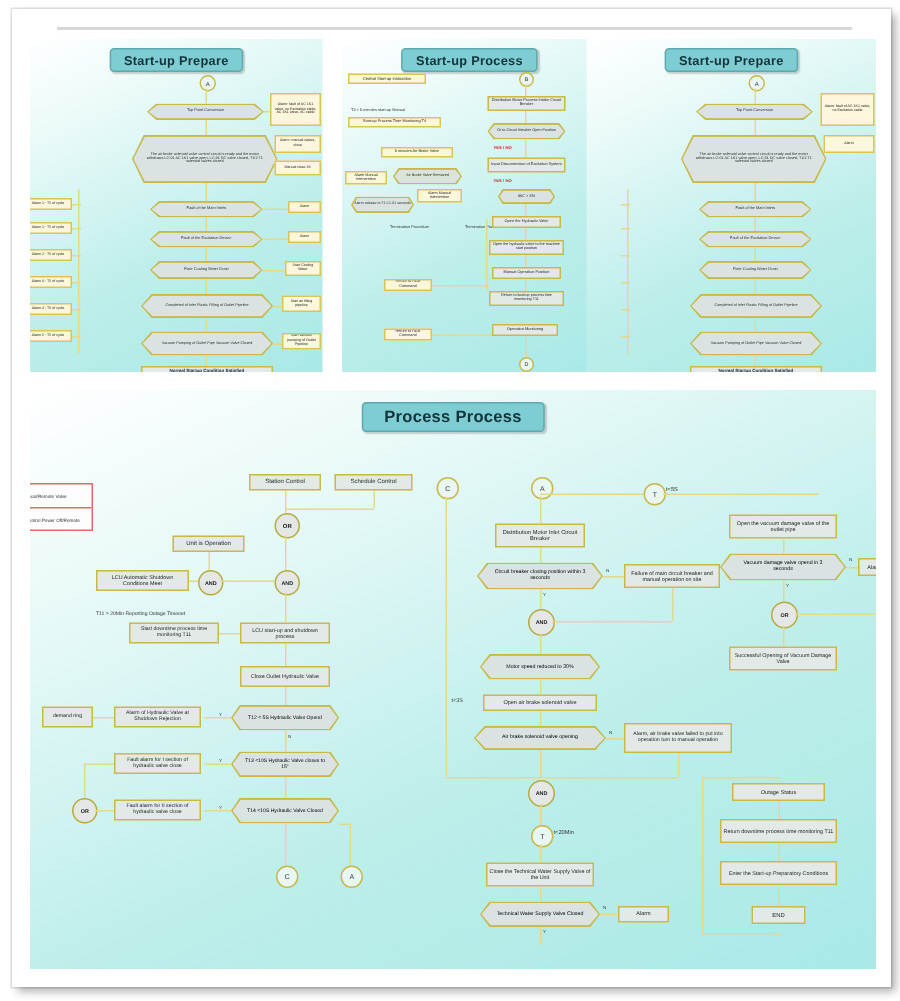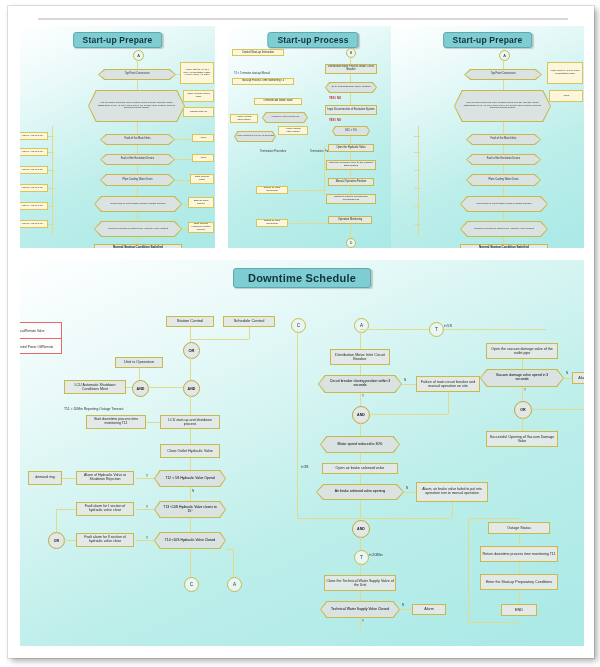--- a/index.html
+++ b/index.html
@@ -292,21 +292,21 @@
     <div class="ln v" style="left:27px;top:100px;height:110px;"></div>
     <div class="ln h" style="left:23px;top:110px;width:6px;"></div>
     <div class="ln h" style="left:23px;top:126px;width:6px;"></div>
     <div class="ln h" style="left:23px;top:144px;width:6px;"></div>
     <div class="ln h" style="left:23px;top:162px;width:6px;"></div>
     <div class="ln h" style="left:23px;top:180px;width:6px;"></div>
     <div class="ln h" style="left:23px;top:198px;width:6px;"></div>
   </div>
 
   <div class="panel p-big" style="left:2px;top:246px;width:564px;height:386px;">
-    <div class="panel-title">Downtime Schedule</div>
+    <div class="panel-title">Process Process</div>
 
     <div class="redbox" style="left:-6px;top:62px;width:48px;height:32px;">
       <div class="rrow sep" style="height:16px;font-size:3.1px;">Local/Remote Valve</div>
       <div class="rrow" style="height:15px;font-size:3.1px;">Control Power Off/Remote</div>
     </div>
 
     <div class="nd box" style="left:146px;top:56px;width:48px;height:11px;font-size:4px;">Station Control</div>
     <div class="nd box" style="left:203px;top:56px;width:52px;height:11px;font-size:4px;">Schedule Control</div>
     <div class="ln v" style="left:170px;top:67px;height:17px;"></div>
     <div class="ln v" style="left:229px;top:67px;height:12px;"></div>

